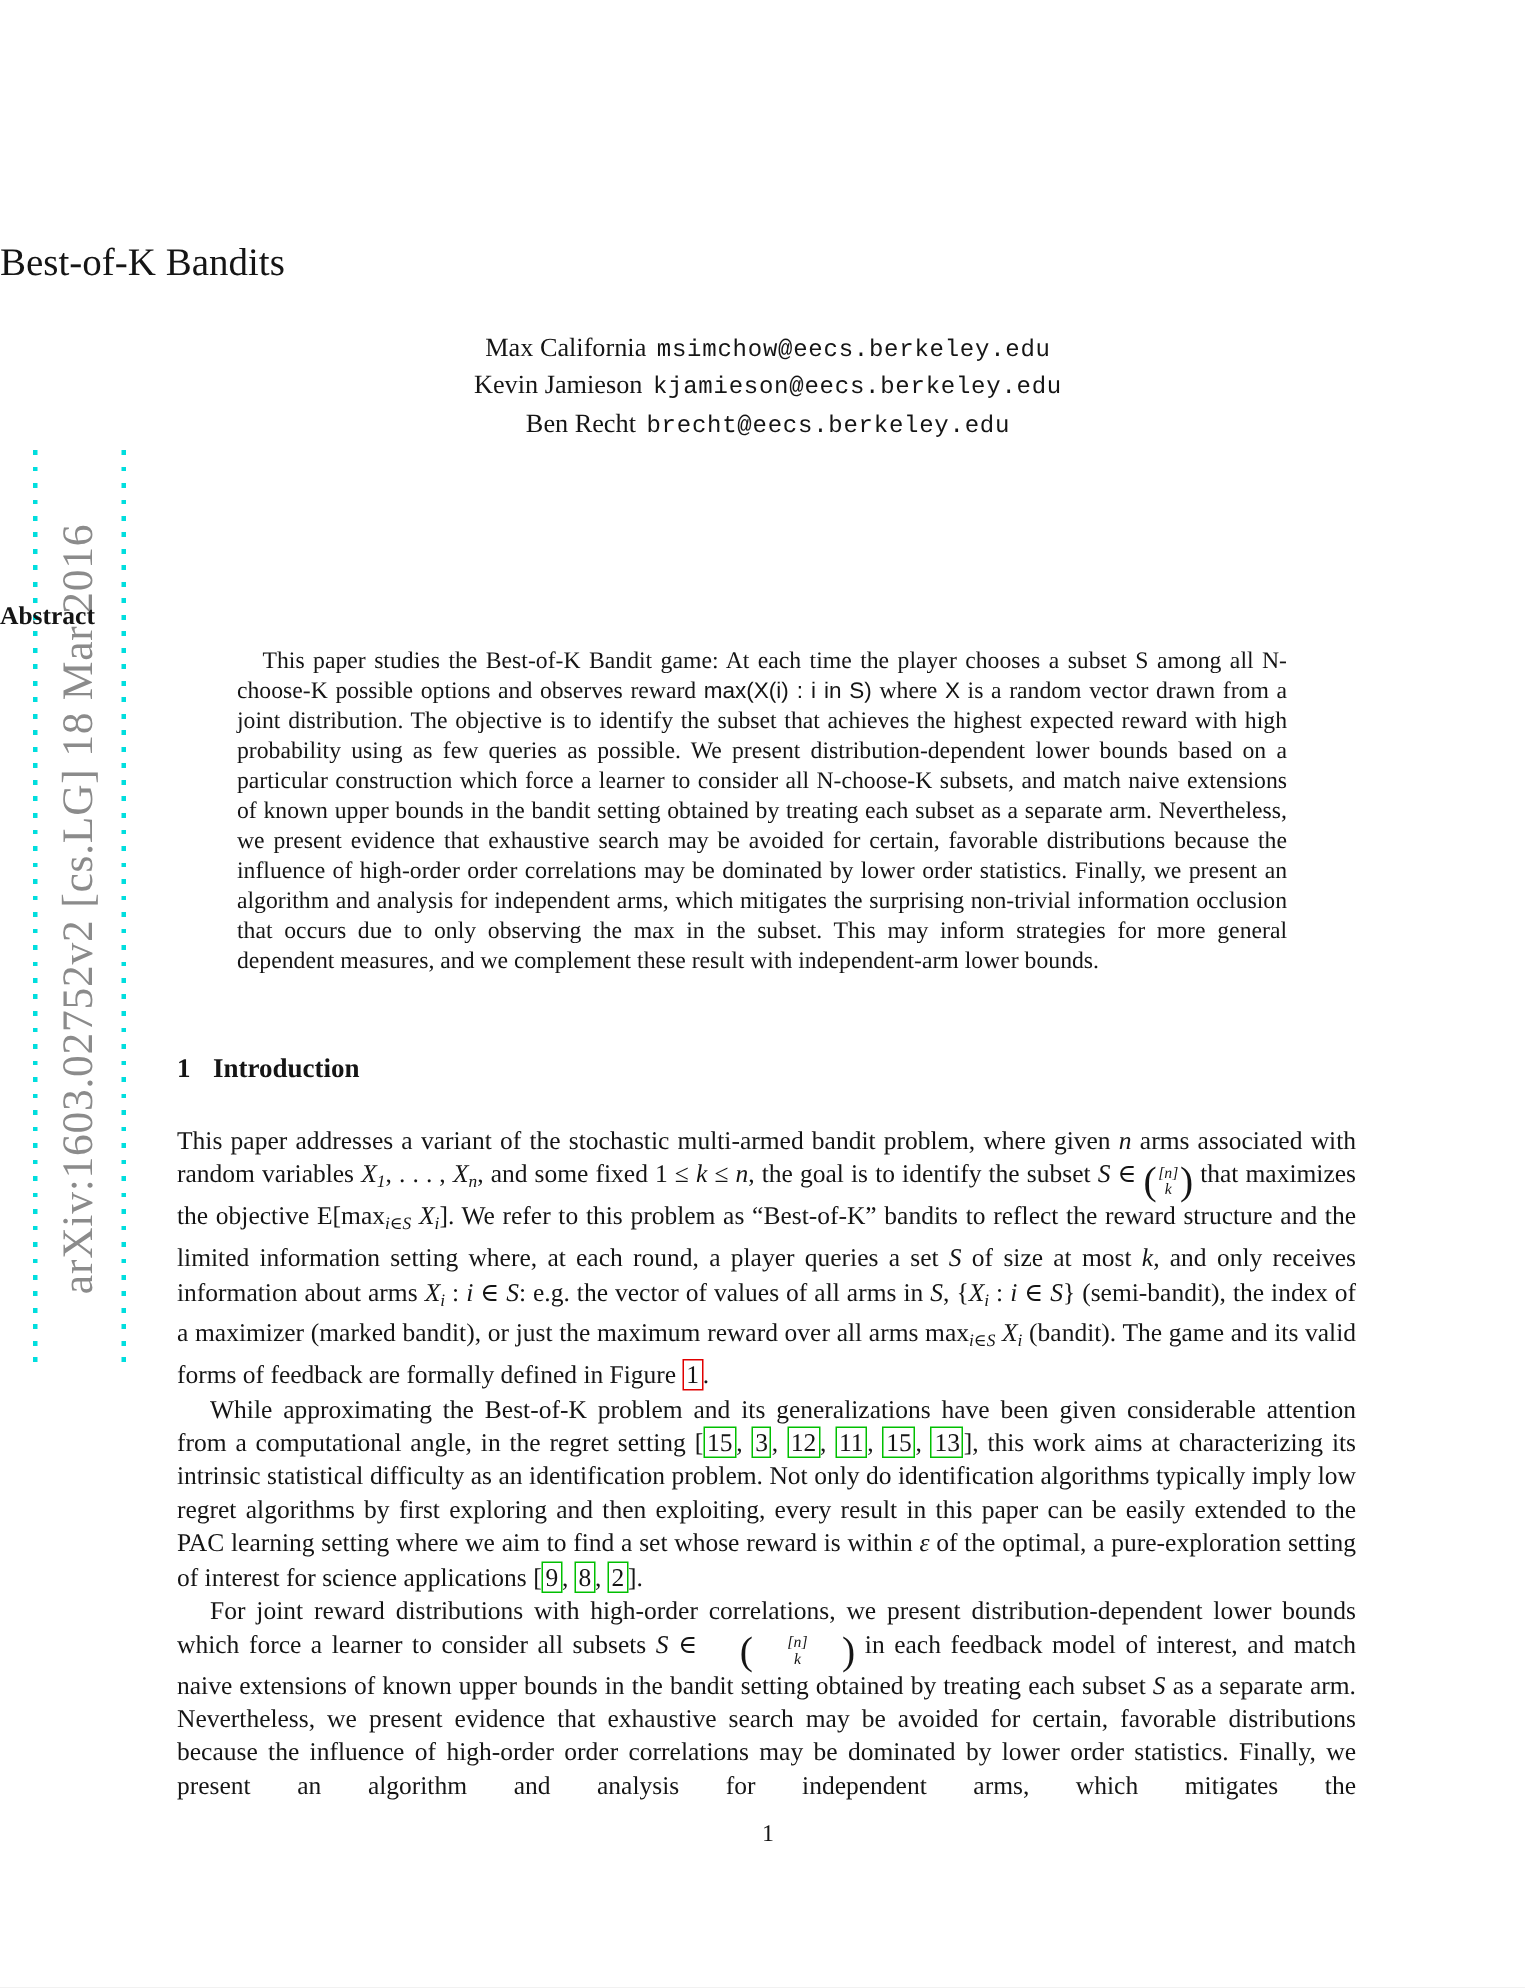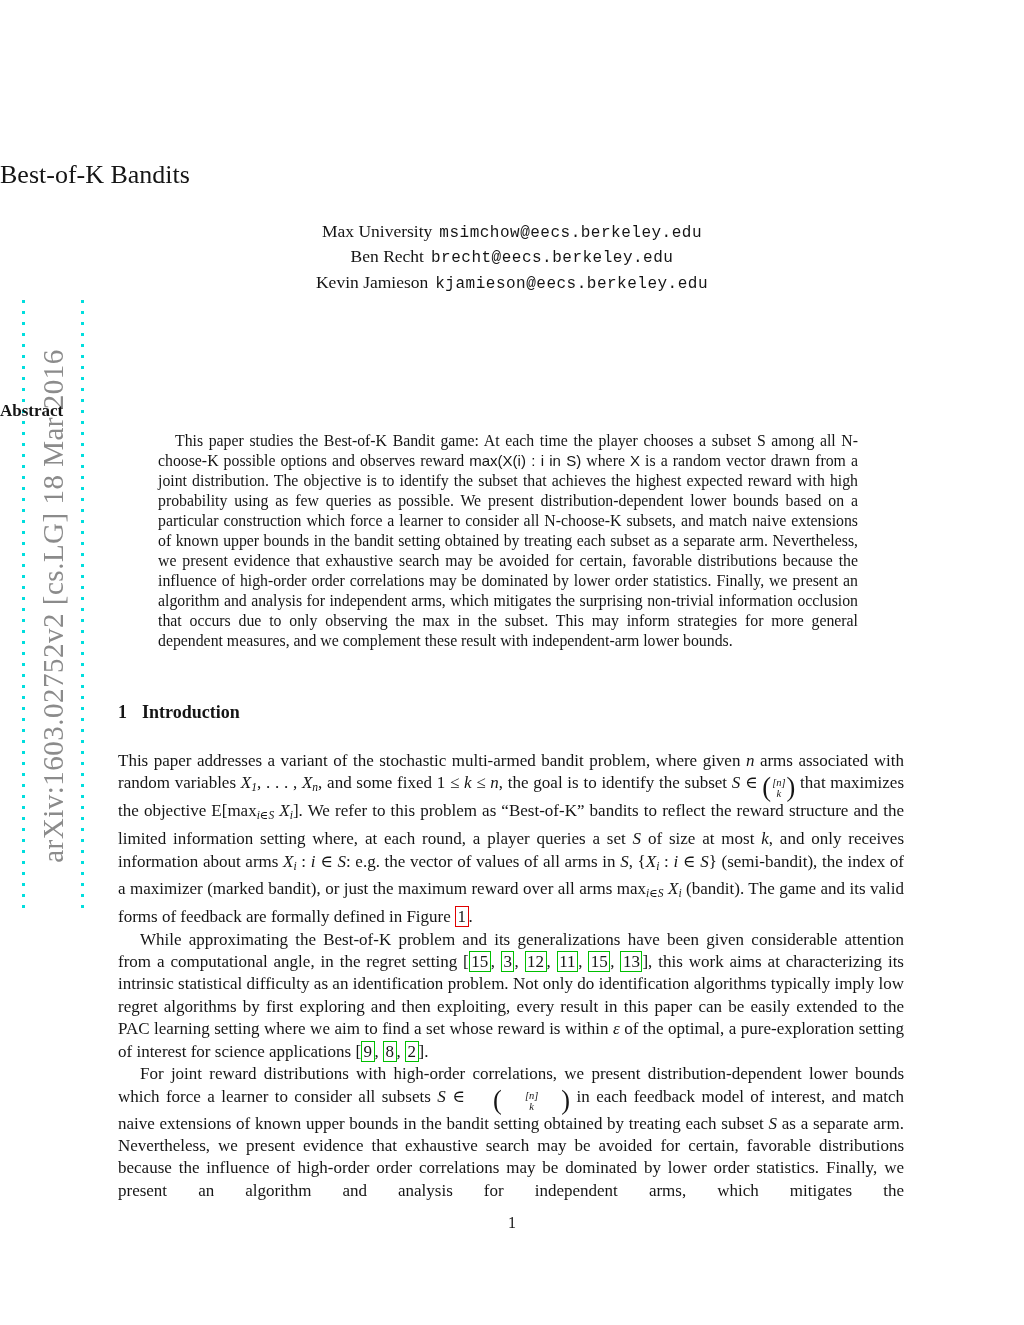--- a/index.html
+++ b/index.html
@@ -66,27 +66,27 @@
   <div class="wm-strip">
     <div class="wm-line left"></div>
     <div class="wm-line right"></div>
     <div class="wm-text">arXiv:1603.02752v2  [cs.LG]  18 Mar 2016</div>
   </div>
 
   <div class="title">Best-of-K Bandits</div>
 
   <div class="authors">
     <div>
-      <span>Max University</span><span class="email">msimchow@eecs.berkeley.edu</span>
+      <span>Max California</span><span class="email">msimchow@eecs.berkeley.edu</span>
+    </div>
+    <div>
+      <span>Kevin Jamieson</span><span class="email">kjamieson@eecs.berkeley.edu</span>
     </div>
     <div>
       <span>Ben Recht</span><span class="email">brecht@eecs.berkeley.edu</span>
-    </div>
-    <div>
-      <span>Kevin Jamieson</span><span class="email">kjamieson@eecs.berkeley.edu</span>
     </div>
   </div>
 
 
   <div class="abs-head">Abstract</div>
   <div class="abs-body"><span>This paper studies the Best-of-K Bandit game: At each time the player chooses a subset S among all N-choose-K possible options and observes reward </span><span class="seg-sf">max(X(i) : i in S)</span><span> where </span><span class="seg-sf">X</span><span> is a random vector drawn from a joint distribution. The objective is to identify the subset that achieves the highest expected reward with high probability using as few queries as possible. We present distribution-dependent lower bounds based on a particular construction which force a learner to consider all N-choose-K subsets, and match naive extensions of known upper bounds in the bandit setting obtained by treating each subset as a separate arm. Nevertheless, we present evidence that exhaustive search may be avoided for certain, favorable distributions because the influence of high-order order correlations may be dominated by lower order statistics. Finally, we present an algorithm and analysis for independent arms, which mitigates the surprising non-trivial information occlusion that occurs due to only observing the max in the subset. This may inform strategies for more general dependent measures, and we complement these result with independent-arm lower bounds.</span></div>
 
   <div class="sec-head">
     <span class="num">1</span><span>Introduction</span>
   </div>

